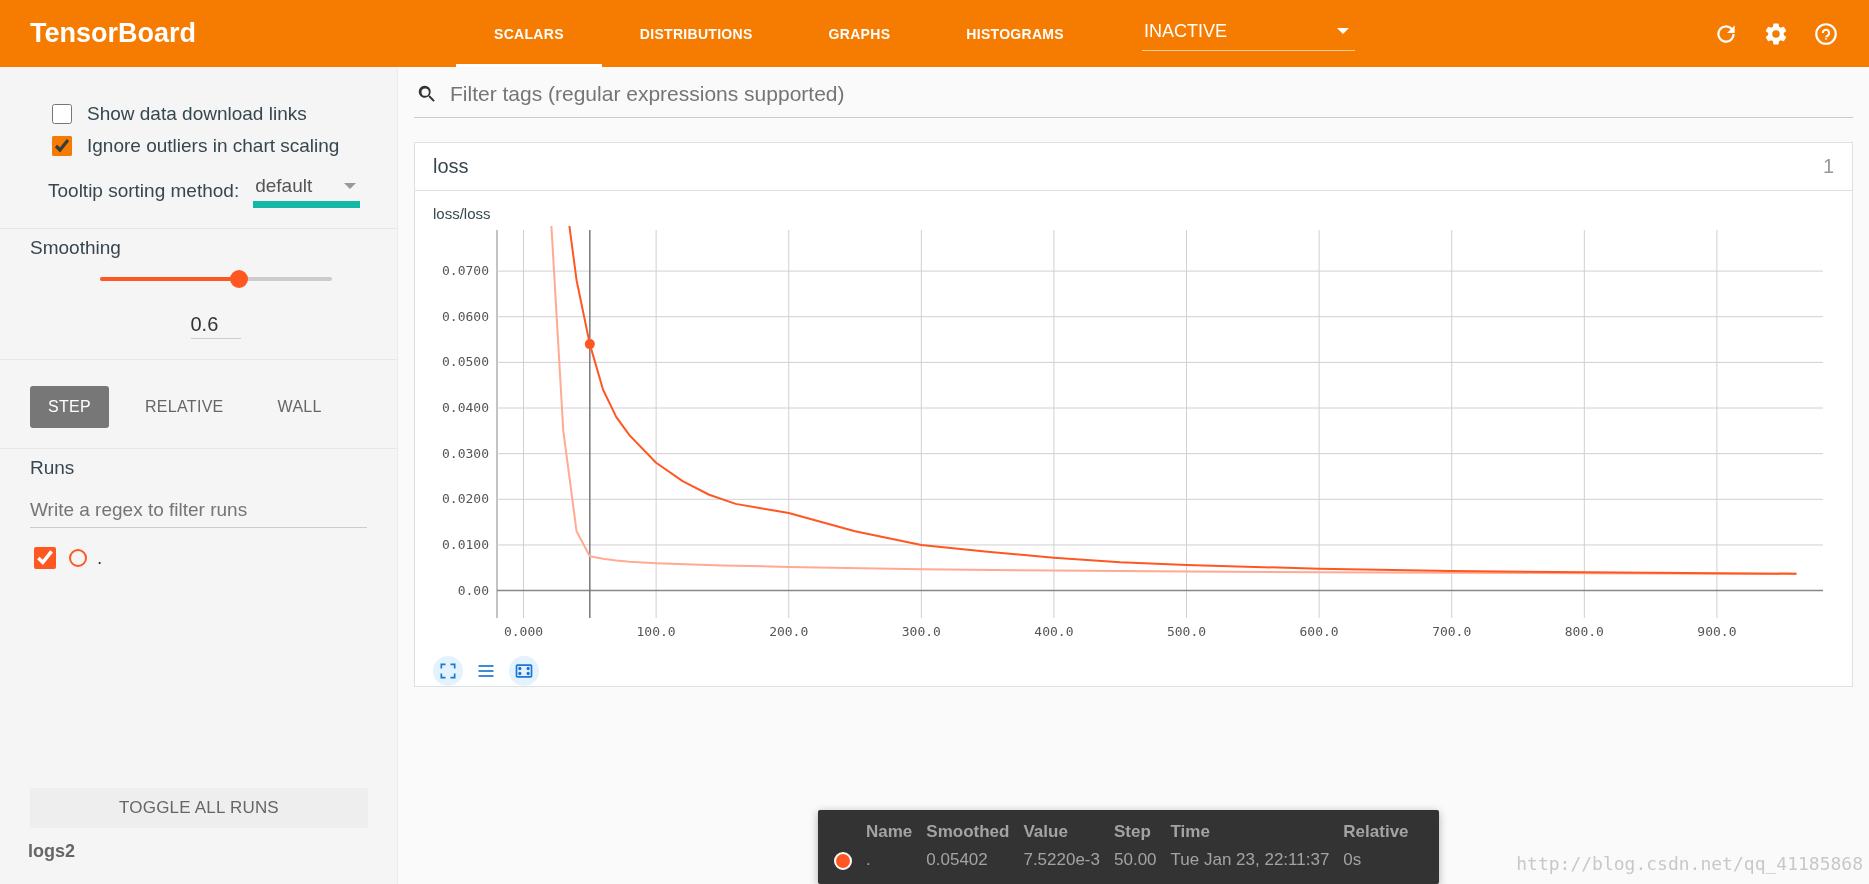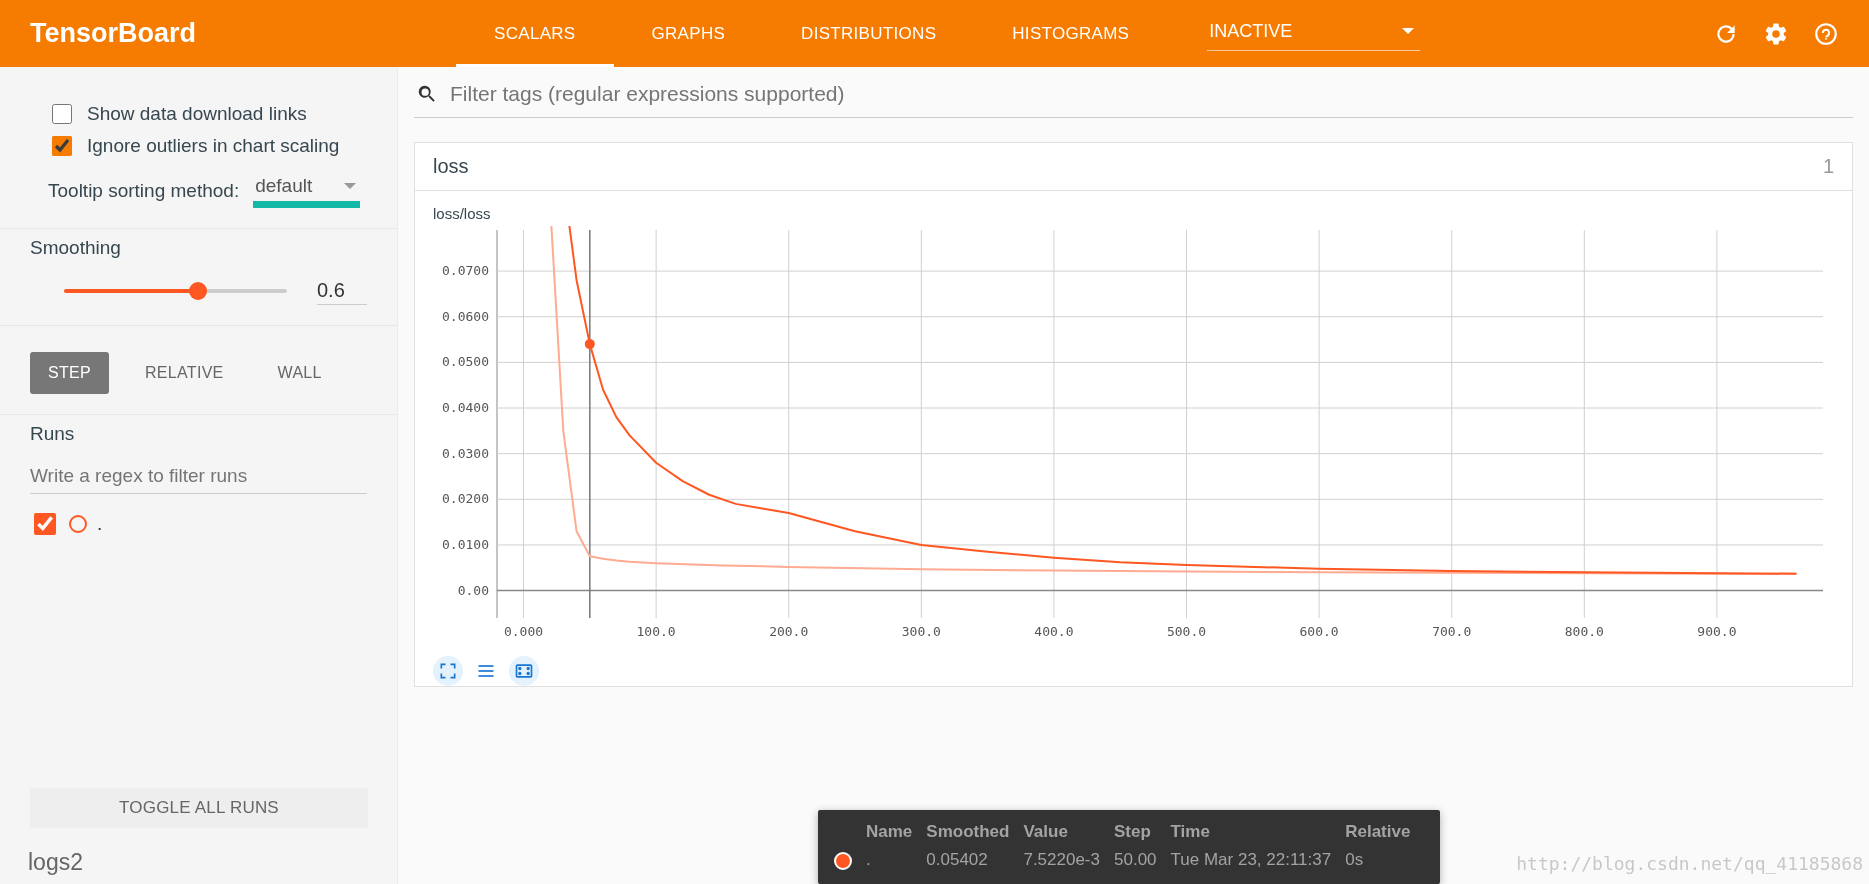--- a/index.html
+++ b/index.html
@@ -14,59 +14,59 @@
     --tooltip-bg:#333;
   }
   *{box-sizing:border-box;}
   html,body{margin:0;padding:0;font-family:"Helvetica Neue",Arial,sans-serif;color:var(--text);background:#fafafa;}
   body{width:1869px;height:884px;overflow:hidden;position:relative;}
 
   
   .header{height:67px;background:var(--orange);display:flex;align-items:center;color:#fff;padding:0 30px;}
   .brand{font-size:27px;font-weight:600;margin-right:260px;}
   .tabs{display:flex;align-items:flex-end;height:100%;gap:0;}
-  .tab{padding:0 38px;height:100%;display:flex;align-items:center;font-size:17px;font-weight:400;letter-spacing:.3px;cursor:pointer;position:relative;}
+  .tab{padding:0 38px;height:100%;display:flex;align-items:center;font-size:14px;font-weight:700;letter-spacing:.3px;cursor:pointer;position:relative;}
   .tab.active::after{content:"";position:absolute;left:0;right:0;bottom:0;height:3px;background:#fff;}
   .inactive-dd{margin-left:40px;display:flex;align-items:center;gap:110px;border-bottom:1px solid rgba(255,255,255,.6);padding:4px 6px 8px 2px;font-size:18px;cursor:pointer;}
   .inactive-dd .chev{width:0;height:0;border-left:6px solid transparent;border-right:6px solid transparent;border-top:6px solid #fff;}
   .header-right{margin-left:auto;display:flex;gap:24px;align-items:center;}
   .icon-btn{width:26px;height:26px;cursor:pointer;fill:#fff;}
 
   
   .content{display:flex;height:calc(884px - 67px);}
   .sidebar{width:398px;background:var(--light-grey);padding:20px 0 0 0;overflow:hidden;border-right:1px solid #ececec;}
   .main{flex:1;background:#fafafa;padding:10px 16px 0 16px;overflow:hidden;position:relative;}
 
   
   .sb-section{padding:8px 30px 20px 30px;border-bottom:1px solid #e7e7e7;}
   .check-row{display:flex;align-items:center;gap:12px;font-size:19px;margin:6px 0;}
   .check-row input[type=checkbox]{width:20px;height:20px;accent-color:var(--orange);}
   .field-row{display:flex;align-items:center;gap:14px;margin-top:14px;font-size:19px;}
   .select-like{display:flex;align-items:center;gap:32px;border-bottom:7px solid #14b8a6;padding:2px 4px 4px 2px;color:#555;font-size:19px;cursor:pointer;}
   .select-like .chev{width:0;height:0;border-left:6px solid transparent;border-right:6px solid transparent;border-top:6px solid #999;}
 
   .sb-title{font-size:19px;margin-bottom:18px;}
-  .slider-row{display:flex;align-items:center;gap:30px;padding-left:34px;}
+  .slider-row{display:flex;align-items:center;gap:30px;padding-left:34px;flex-direction:column;}
   .slider{position:relative;width:232px;height:4px;background:#ccc;border-radius:2px;}
   .slider .fill{position:absolute;left:0;top:0;height:100%;background:var(--orange-acc);border-radius:2px;}
   .slider .thumb{position:absolute;top:50%;transform:translate(-50%,-50%);width:18px;height:18px;background:var(--orange-acc);border-radius:50%;}
   .slider-val{width:50px;font-size:20px;border:none;background:transparent;border-bottom:1px solid #ccc;padding:2px 0;color:#333;text-align:left;}
 
   .axis-btns{display:flex;gap:18px;margin-top:18px;}
   .axis-btn{padding:12px 18px;font-size:16px;font-weight:500;color:#666;border-radius:3px;cursor:pointer;letter-spacing:.3px;}
   .axis-btn.active{background:#777;color:#fff;}
 
   .runs-input{width:100%;border:none;border-bottom:1px solid #ccc;background:transparent;font-size:19px;padding:6px 0;color:#555;margin-top:-4px;margin-bottom:16px;}
   .run-row{display:flex;align-items:center;gap:10px;}
   .run-check{width:22px;height:22px;accent-color:var(--orange-acc);}
   .run-swatch{width:18px;height:18px;border:2px solid var(--orange-acc);border-radius:50%;}
   .run-label{font-size:19px;color:#333;}
 
   .toggle-all{position:absolute;left:30px;bottom:56px;width:338px;background:#eee;color:#666;text-align:center;padding:10px 0;font-size:17px;letter-spacing:.2px;cursor:pointer;}
-  .sidebar-footer{position:absolute;left:28px;bottom:8px;font-size:23px;color:#666;}
+  .sidebar-footer{position:absolute;left:28px;bottom:22px;font-size:18px;color:#666;font-weight:bold;}
   .sidebar{position:relative;}
 
   
   .filter-row{display:flex;align-items:center;gap:10px;border-bottom:1px solid #ccc;padding:4px 0 10px 2px;}
   .filter-input{flex:1;border:none;background:transparent;font-size:21px;color:#666;outline:none;}
 
   
   .card{margin-top:24px;border:1px solid var(--border);background:#fff;}
   .card-header{display:flex;align-items:center;justify-content:space-between;border-bottom:1px solid var(--border);padding:12px 18px;font-size:20px;}
   .card-header .count{color:#999;}
@@ -94,22 +94,22 @@
   
   .wm{position:absolute;right:6px;bottom:10px;color:#c8c8c8;font-family:Consolas,monospace;font-size:18px;pointer-events:none;}
 </style>
 </head>
 <body>
 
 <div class="header">
   <div class="brand">TensorBoard</div>
   <div class="tabs" id="tabs">
       <div class="tab active">SCALARS</div>
+      <div class="tab">DISTRIBUTIONS</div>
       <div class="tab">GRAPHS</div>
-      <div class="tab">DISTRIBUTIONS</div>
       <div class="tab">HISTOGRAMS</div>
     </div>
   <div class="inactive-dd">
     <span>INACTIVE</span>
     <span class="chev"></span>
   </div>
   <div class="header-right">
     <svg class="icon-btn" viewBox="0 0 24 24">
         <path d="M17.65 6.35A8 8 0 1 0 20 12h-2a6 6 0 1 1-1.76-4.24L13 11h7V4l-2.35 2.35z"></path>
       </svg>
@@ -273,21 +273,21 @@
               <th>Relative</th>
             </tr>
           </thead>
         <tbody>
             <tr id="tt-row">
               <td><span class="dot"></span></td>
               <td>.</td>
               <td>0.05402</td>
               <td>7.5220e-3</td>
               <td>50.00</td>
-              <td>Tue Mar 23, 22:11:37</td>
+              <td>Tue Jan 23, 22:11:37</td>
               <td>0s</td>
             </tr>
           </tbody>
       </table>
     </div>
 
     <div class="wm">http://blog.csdn.net/qq_41185868</div>
   </div>
 </div>
 

